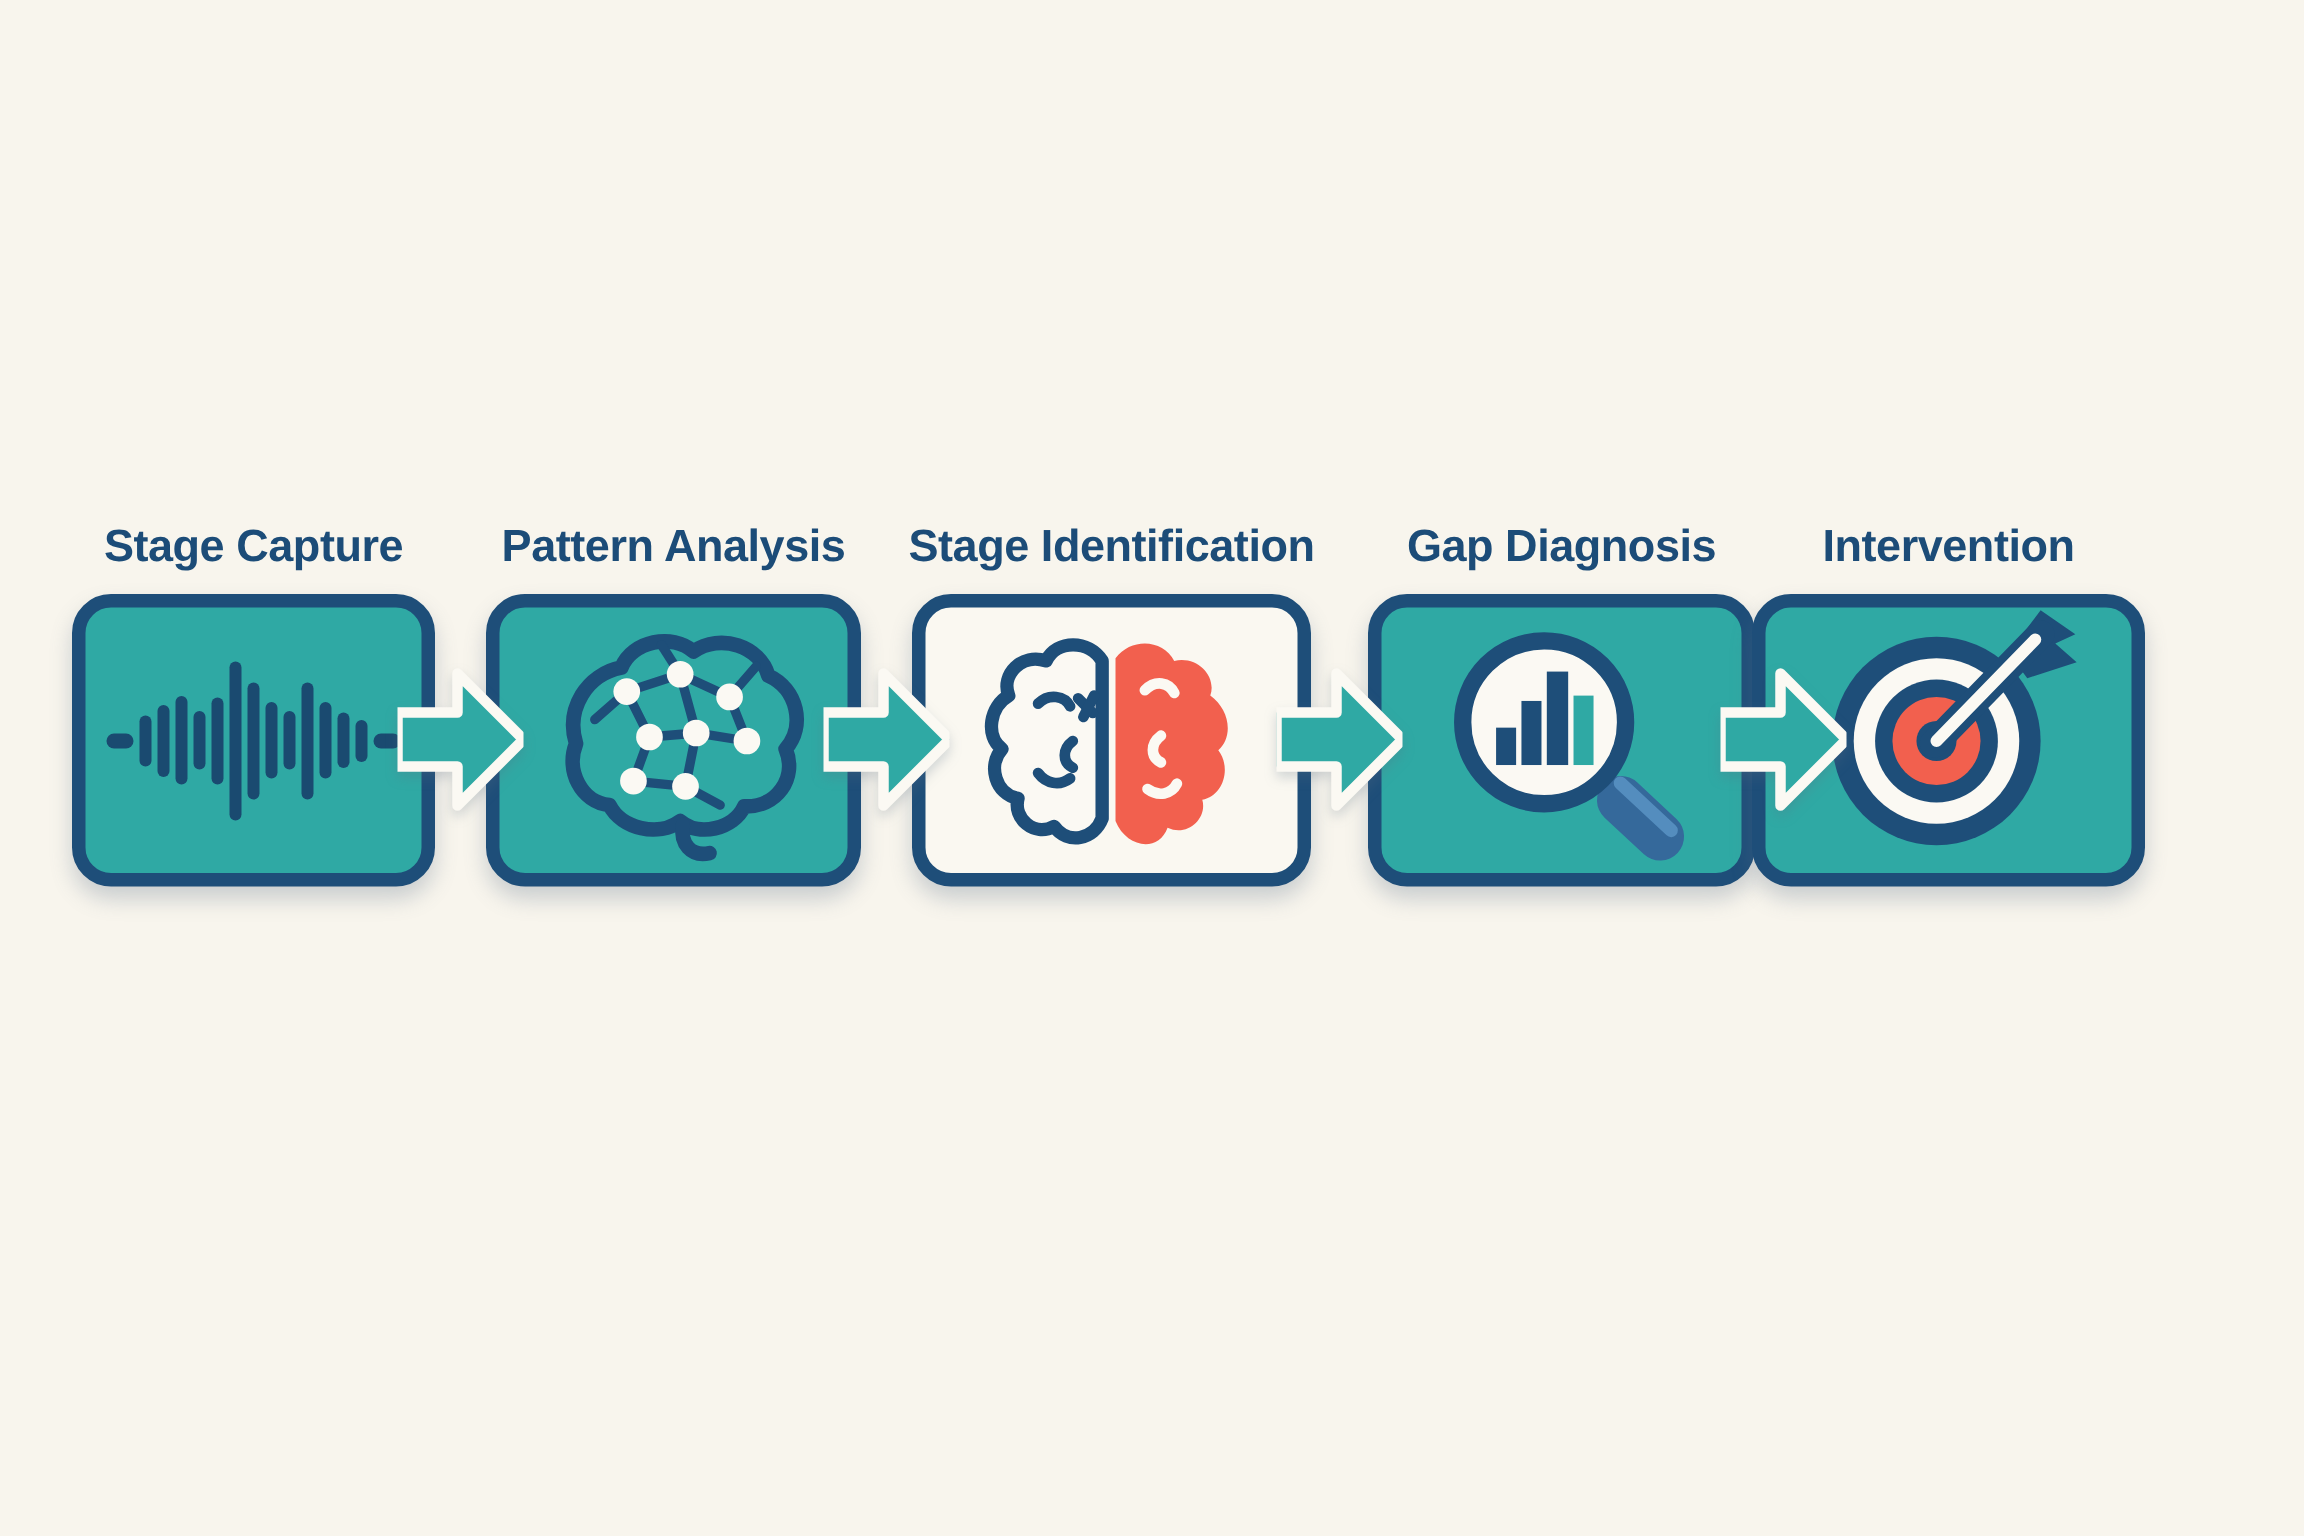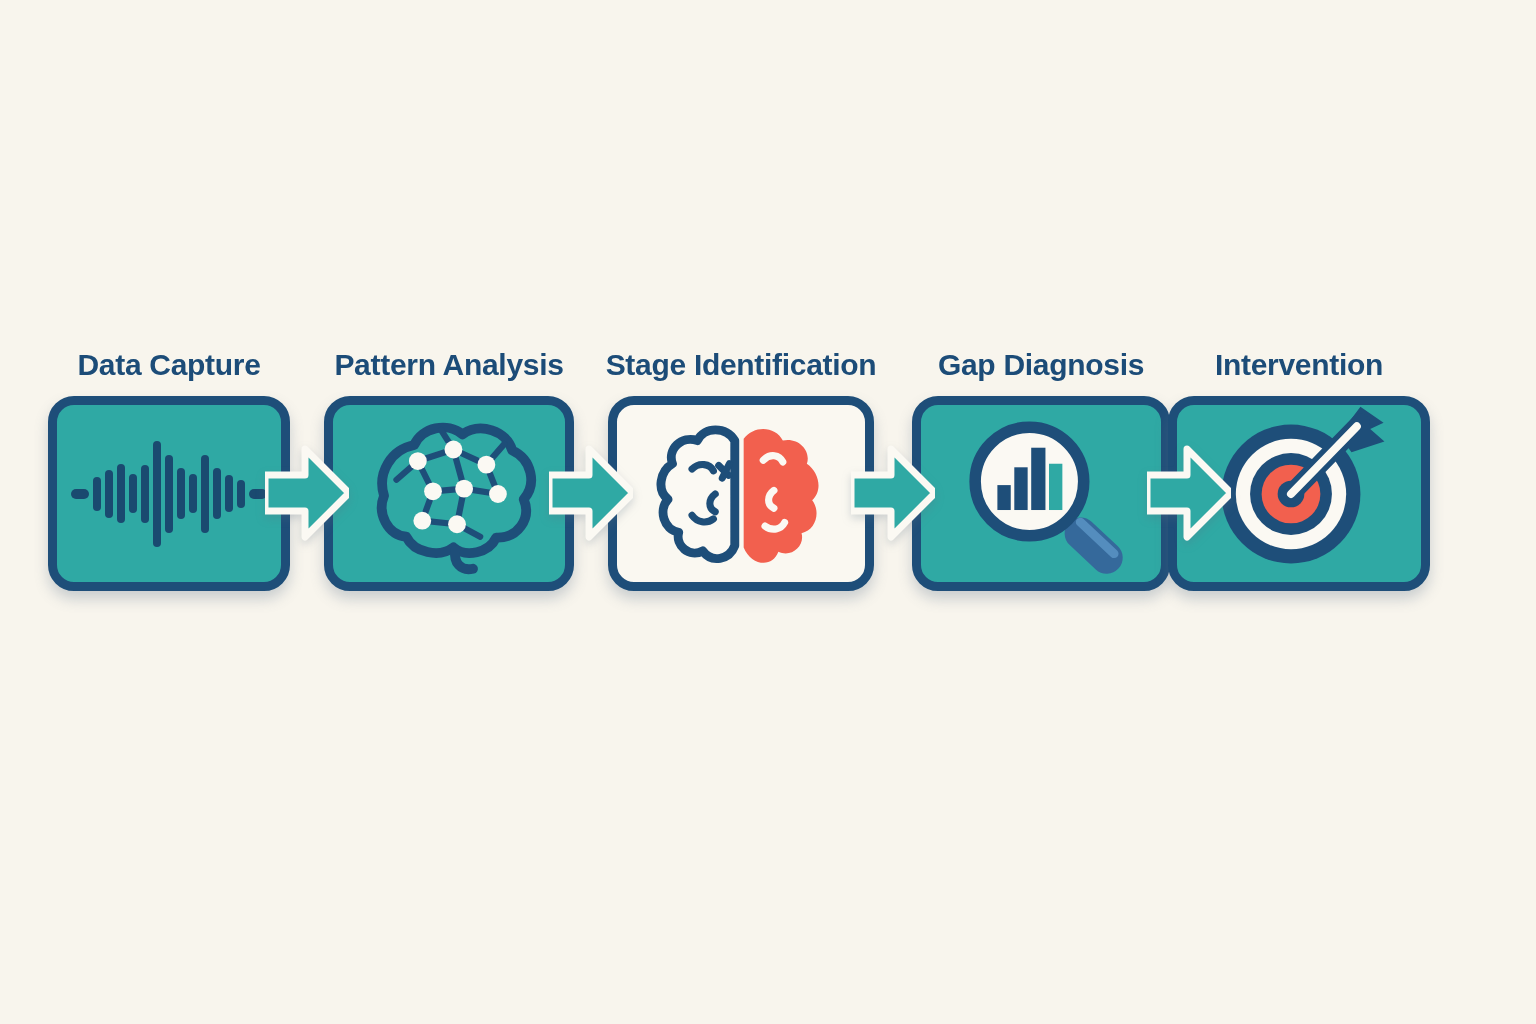--- a/index.html
+++ b/index.html
@@ -43,21 +43,21 @@
   .flow-arrow svg{filter:drop-shadow(0 4px 4px rgba(90,110,130,0.25));}
   .a0{left:265px;} .a1{left:549px;} .a2{left:851px;} .a3{left:1147px;}
 </style>
 </head>
 <body>
 
 <div class="canvas">
 
   <div class="stage st0">
     <div class="title">
-        <span>Data Capture</span>
+        <span>Stage Capture</span>
       </div>
     <div class="box">
       <div class="wave">
           <div class="wv-dash"></div>
           <div class="wv-bar" style="height: 34px;"></div>
           <div class="wv-bar" style="height: 48px;"></div>
           <div class="wv-bar" style="height: 59px;"></div>
           <div class="wv-bar" style="height: 39px;"></div>
           <div class="wv-bar" style="height: 58px;"></div>
           <div class="wv-bar" style="height: 106px;"></div>

